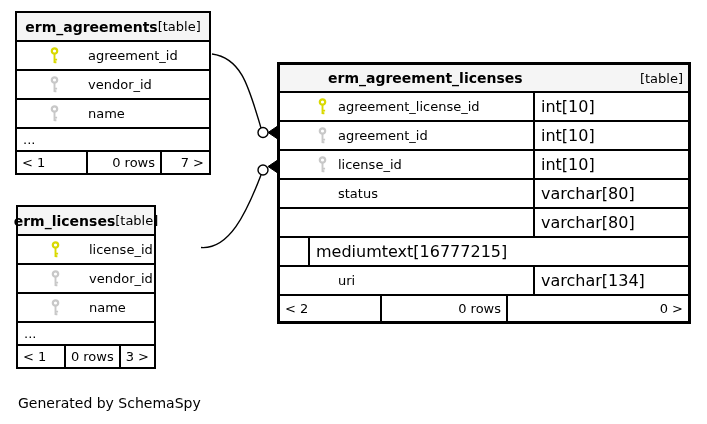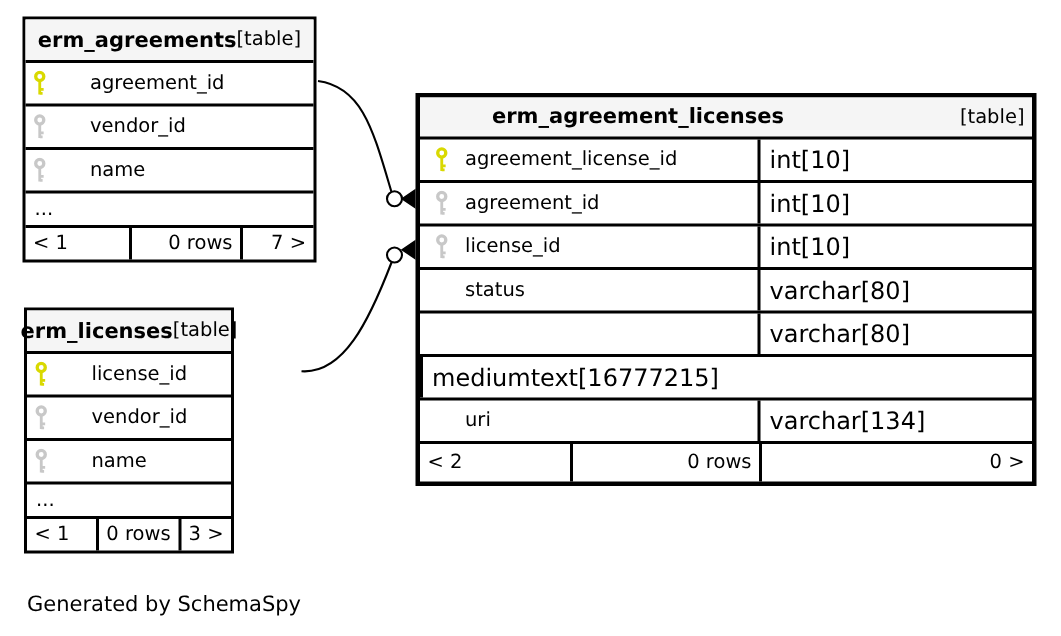--- a/index.html
+++ b/index.html
@@ -19,21 +19,21 @@
   #t2{left:277px;top:62px;width:414px;height:262px;border-width:3px;}
 
   .hdr{height:27px;background:#f5f5f5;border-bottom:2px solid #000;
        display:flex;align-items:center;padding:0 5px;box-sizing:content-box;}
   #t0 .hdr,#t1 .hdr{justify-content:center;}
   #t2 .hdr{height:26px;padding-left:48px;}
   .tbl-name{font-weight:bold;font-size:14px;white-space:nowrap;}
   .tbl-tag{font-size:13px;white-space:nowrap;}
   #t2 .hdr .tbl-tag{margin-left:auto;}
 
-  .row{height:27px;border-bottom:2px solid #000;display:flex;align-items:center;}
+  .row{height:27px;border-bottom:2px solid #000;display:flex;align-items:center;padding-left:28px;}
   .key{width:9px;height:17px;margin-left:5px;display:flex;align-items:center;flex:0 0 auto;}
   #t2 .key{margin-left:10px;}
   .col-label{font-size:13px;margin-left:29px;white-space:nowrap;}
   #t2 .col-label{margin-left:11px;}
   .row-name{width:225px;display:flex;align-items:center;height:100%;flex:0 0 auto;}
   .type-cell{flex:1;height:100%;border-left:2px solid #000;display:flex;align-items:center;
              padding-left:6px;font-size:16px;white-space:nowrap;}
 
   .ell{height:21px;border-bottom:2px solid #000;display:flex;align-items:center;
        padding-left:6px;font-size:13px;}

